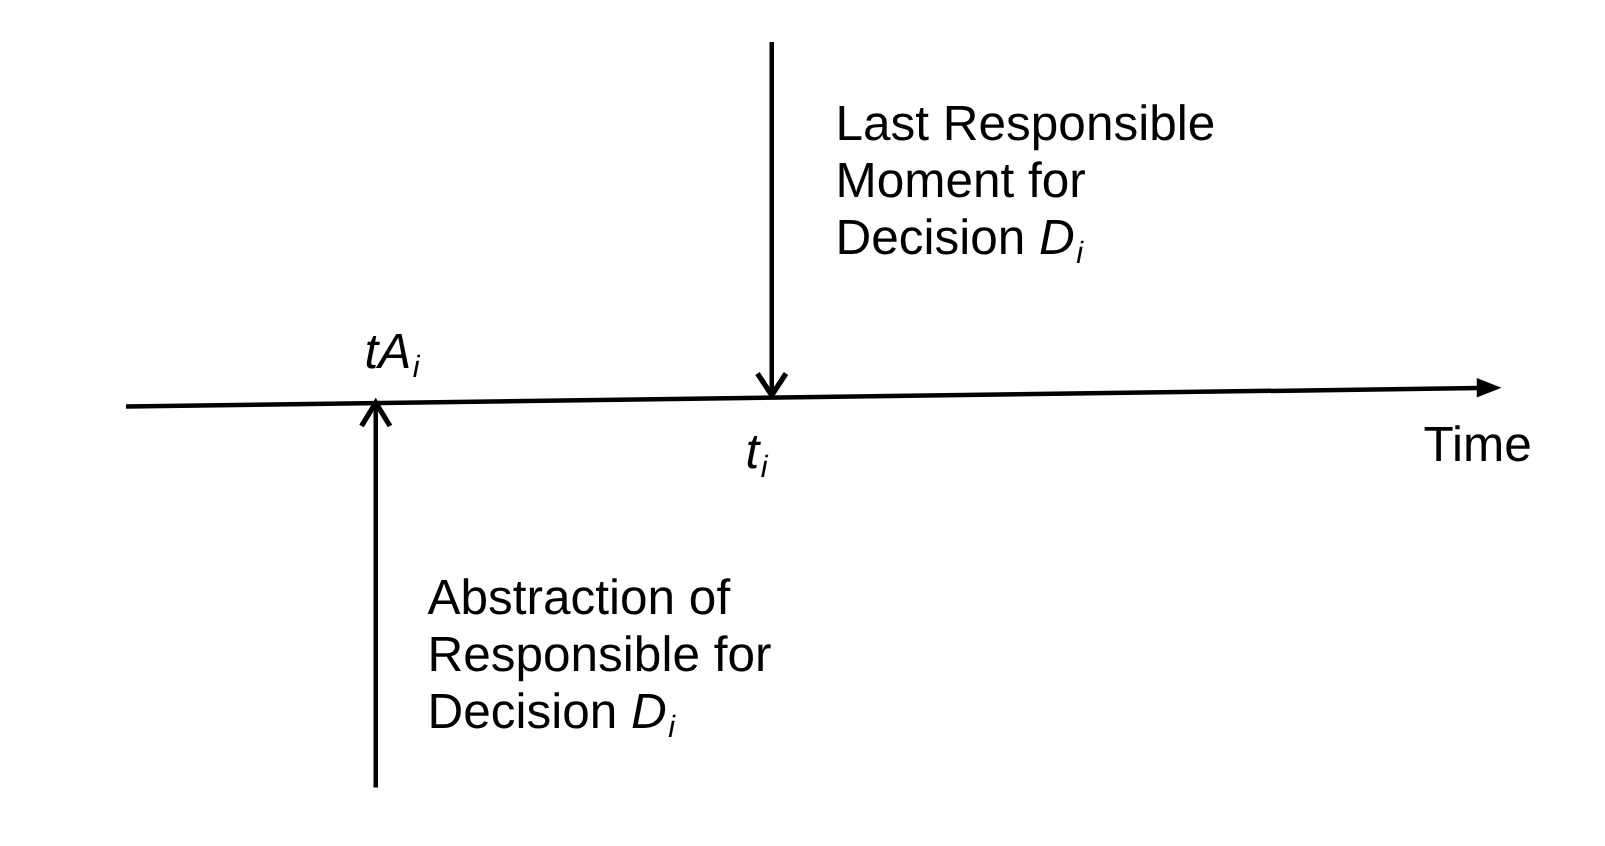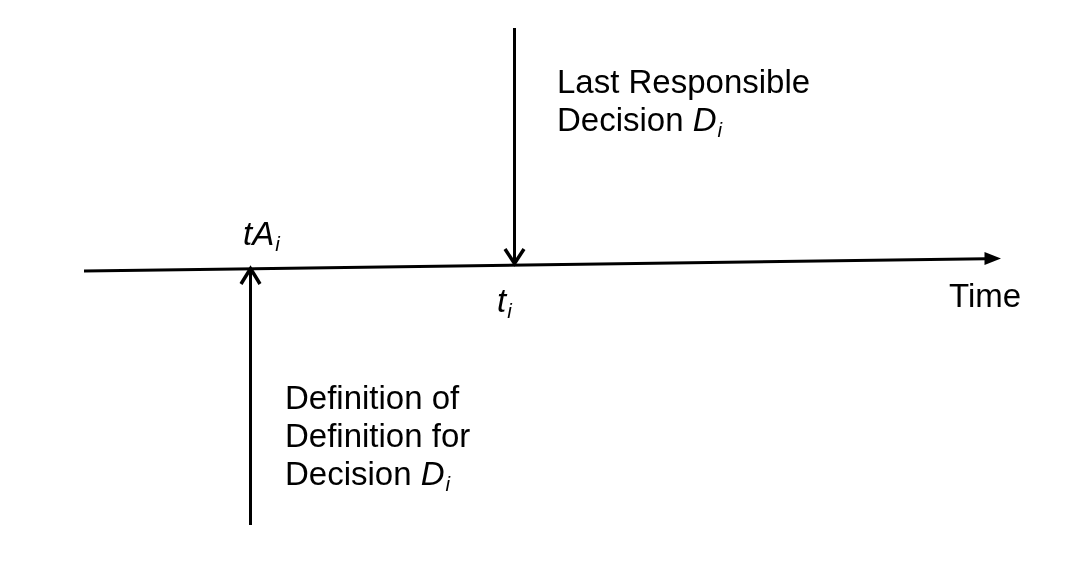--- a/index.html
+++ b/index.html
@@ -56,28 +56,29 @@
 
     <line x1="493.5" y1="28" x2="493.5" y2="262" stroke="#000000" stroke-width="3"></line>
     <polyline points="484,249 493.5,263.5 503,249" fill="none" stroke="#000000" stroke-width="3.5"></polyline>
 
     <line x1="229.5" y1="268" x2="229.5" y2="525" stroke="#000000" stroke-width="3"></line>
     <polyline points="220,284 229.5,268.5 239,284" fill="none" stroke="#000000" stroke-width="3.5"></polyline>
   </svg>
 
   <div class="label lrm-label">
     <div>Last Responsible</div>
+    <div>Moment for</div>
     <div><span>Decision </span><span class="it">D</span><span class="sub">i</span></div>
   </div>
 
   <div class="label ta-label"><span class="it">tA</span><span class="sub">i</span></div>
 
   <div class="label t-label"><span class="it">t</span><span class="sub">i</span></div>
 
   <div class="label time-label">Time</div>
 
   <div class="label definition-label">
-    <div>Definition of</div>
-    <div>Definition for</div>
+    <div>Abstraction of</div>
+    <div>Responsible for</div>
     <div><span>Decision </span><span class="it">D</span><span class="sub">i</span></div>
   </div>
 
 </div>
 
 </body></html>

